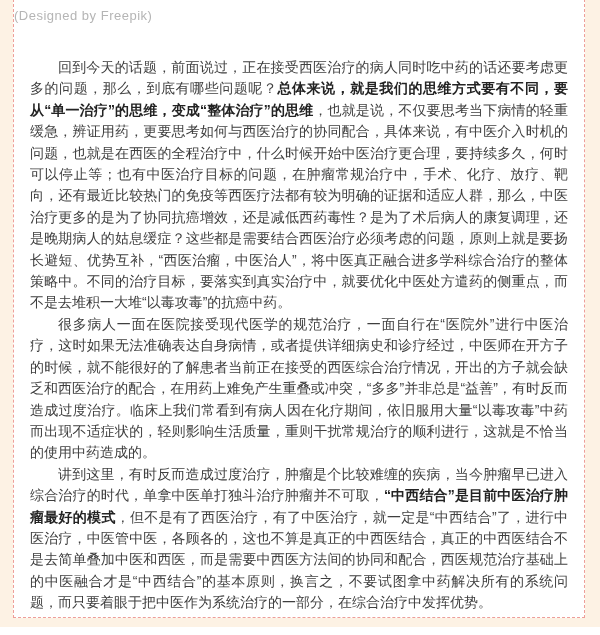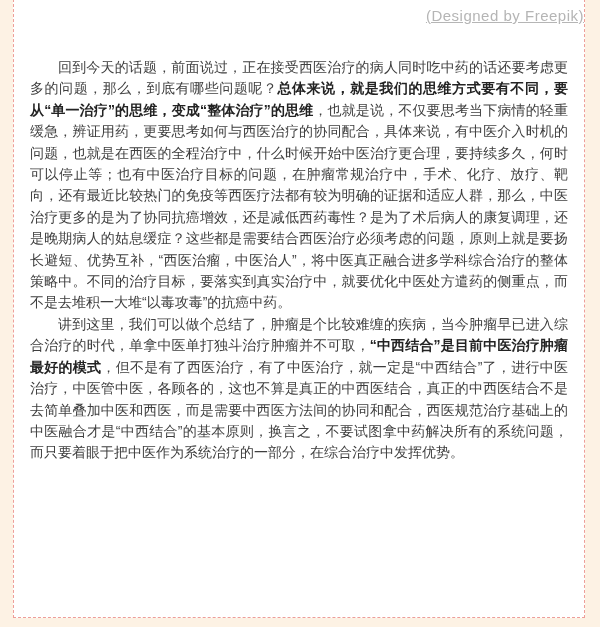--- a/index.html
+++ b/index.html
@@ -23,26 +23,25 @@
   .content-box {
     position: absolute;
     left: 13px; top: -6px;
     width: 572px; height: 624px;
     background: #ffffff;
     border: 1px dashed #ee9e99;
     overflow: hidden;
   }
   .credit {
     margin-top: 12px;
-    text-align: right;
-    font-size: 15px;
+    text-align: left;
+    font-size: 13px;
     line-height: 18px;
     color: #b5b5b5;
     letter-spacing: 0.5px;
-    text-decoration: underline;
   }
   .article {
     margin-top: 32px;
     padding: 0 16px;
   }
   .article p {
     font-size: 14px;
     line-height: 21.4px;
     color: #3e3e3e;
     text-align: justify;
@@ -56,16 +55,17 @@
 </style>
 </head>
 <body>
 
 <div class="page">
   <div class="cream-panel"></div>
   <div class="content-box">
     <div class="credit">(Designed by Freepik)</div>
     <div class="article" id="article">
         <p><span class="seg-normal">回到今天的话题，前面说过，正在接受西医治疗的病人同时吃中药的话还要考虑更多的问题，那么，到底有哪些问题呢？</span><span class="seg-bold">总体来说，就是我们的思维方式要有不同，要从“单一治疗”的思维，变成“整体治疗”的思维</span><span class="seg-normal">，也就是说，不仅要思考当下病情的轻重缓急，辨证用药，更要思考如何与西医治疗的协同配合，具体来说，有中医介入时机的问题，也就是在西医的全程治疗中，什么时候开始中医治疗更合理，要持续多久，何时可以停止等；也有中医治疗目标的问题，在肿瘤常规治疗中，手术、化疗、放疗、靶向，还有最近比较热门的免疫等西医疗法都有较为明确的证据和适应人群，那么，中医治疗更多的是为了协同抗癌增效，还是减低西药毒性？是为了术后病人的康复调理，还是晚期病人的姑息缓症？这些都是需要结合西医治疗必须考虑的问题，原则上就是要扬长避短、优势互补，“西医治瘤，中医治人”，将中医真正融合进多学科综合治疗的整体策略中。不同的治疗目标，要落实到真实治疗中，就要优化中医处方遣药的侧重点，而不是去堆积一大堆“以毒攻毒”的抗癌中药。</span></p>
-        <p><span class="seg-normal">讲到这里，我们可以做个总结了，肿瘤是个比较难缠的疾病，当今肿瘤早已进入综合治疗的时代，单拿中医单打独斗治疗肿瘤并不可取，</span><span class="seg-bold">“中西结合”是目前中医治疗肿瘤最好的模式</span><span class="seg-normal">，但不是有了西医治疗，有了中医治疗，就一定是“中西结合”了，进行中医治疗，中医管中医，各顾各的，这也不算是真正的中西医结合，真正的中西医结合不是去简单叠加中医和西医，而是需要中西医方法间的协同和配合，西医规范治疗基础上的中医融合才是“中西结合”的基本原则，换言之，不要试图拿中药解决所有的系统问题，而只要着眼于把中医作为系统治疗的一部分，在综合治疗中发挥优势。</span></p>
+        <p><span class="seg-normal">很多病人一面在医院接受现代医学的规范治疗，一面自行在“医院外”进行中医治疗，这时如果无法准确表达自身病情，或者提供详细病史和诊疗经过，中医师在开方子的时候，就不能很好的了解患者当前正在接受的西医综合治疗情况，开出的方子就会缺乏和西医治疗的配合，在用药上难免产生重叠或冲突，“多多”并非总是“益善”，有时反而造成过度治疗。临床上我们常看到有病人因在化疗期间，依旧服用大量“以毒攻毒”中药而出现不适症状的，轻则影响生活质量，重则干扰常规治疗的顺利进行，这就是不恰当的使用中药造成的。</span></p>
+        <p><span class="seg-normal">讲到这里，有时反而造成过度治疗，肿瘤是个比较难缠的疾病，当今肿瘤早已进入综合治疗的时代，单拿中医单打独斗治疗肿瘤并不可取，</span><span class="seg-bold">“中西结合”是目前中医治疗肿瘤最好的模式</span><span class="seg-normal">，但不是有了西医治疗，有了中医治疗，就一定是“中西结合”了，进行中医治疗，中医管中医，各顾各的，这也不算是真正的中西医结合，真正的中西医结合不是去简单叠加中医和西医，而是需要中西医方法间的协同和配合，西医规范治疗基础上的中医融合才是“中西结合”的基本原则，换言之，不要试图拿中药解决所有的系统问题，而只要着眼于把中医作为系统治疗的一部分，在综合治疗中发挥优势。</span></p>
       </div>
   </div>
 </div>
 
 </body></html>

